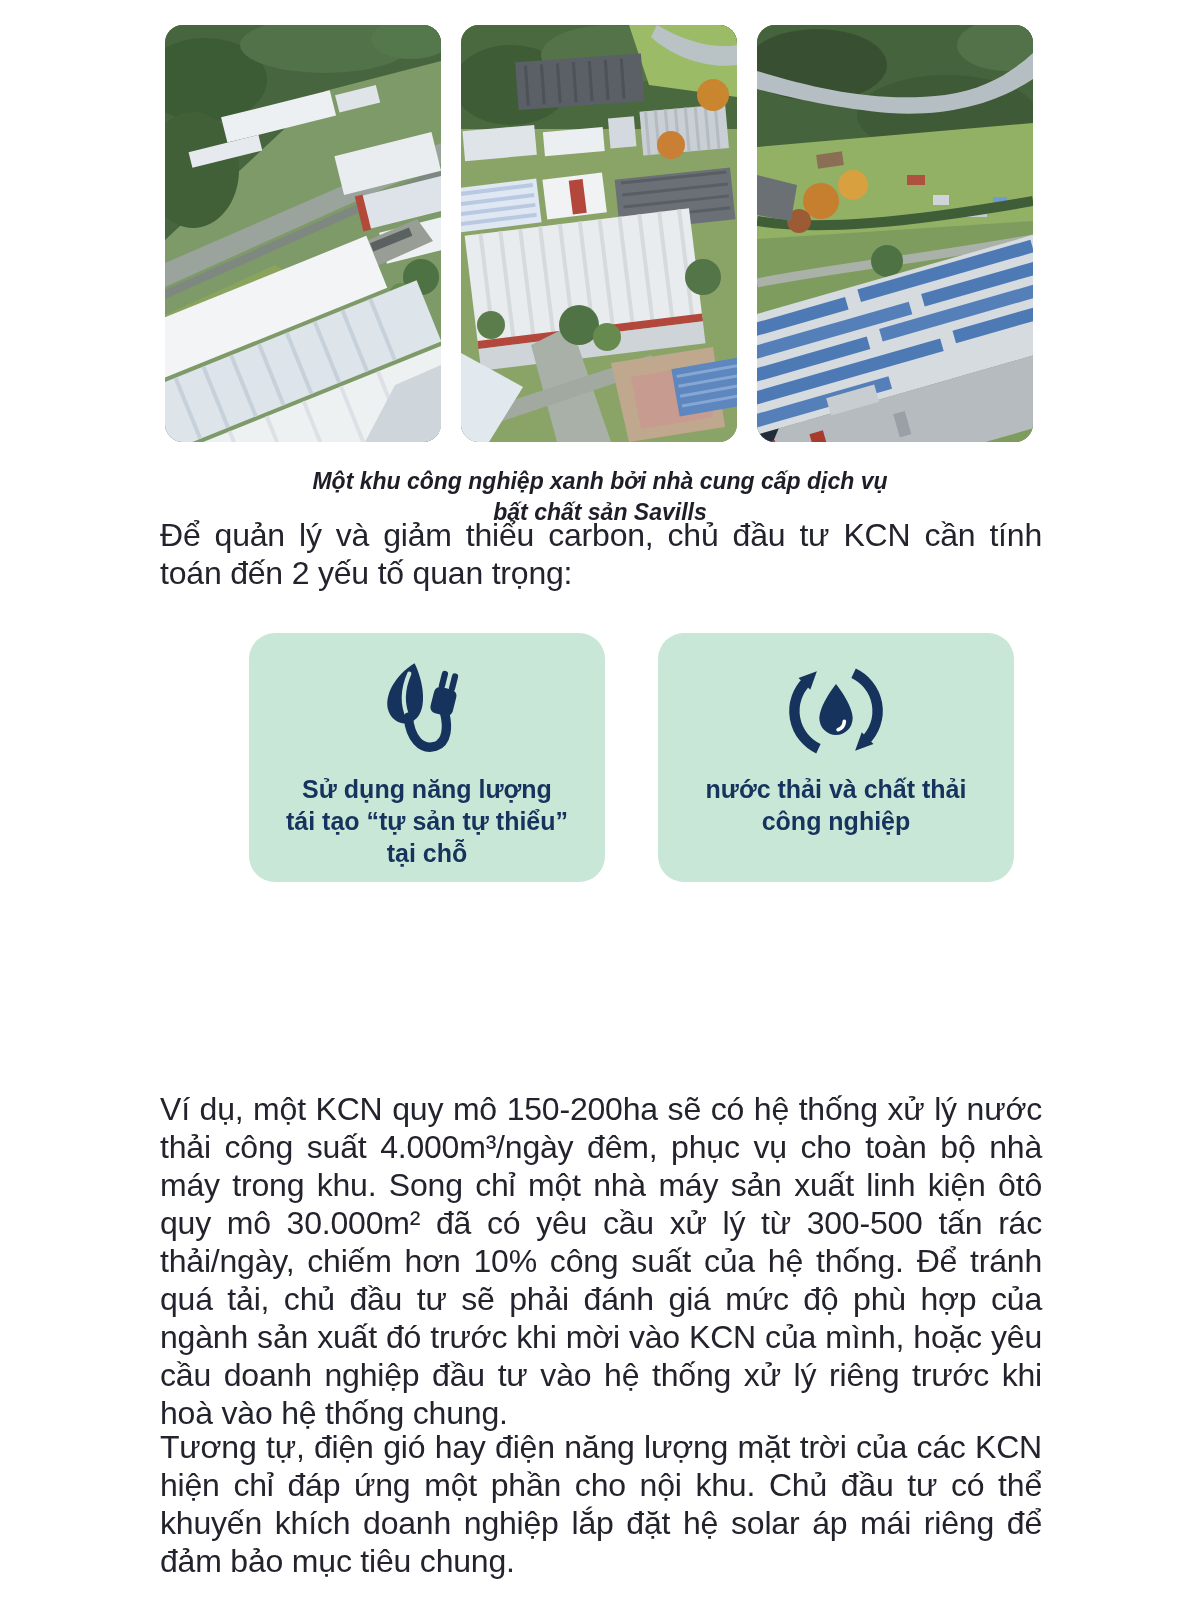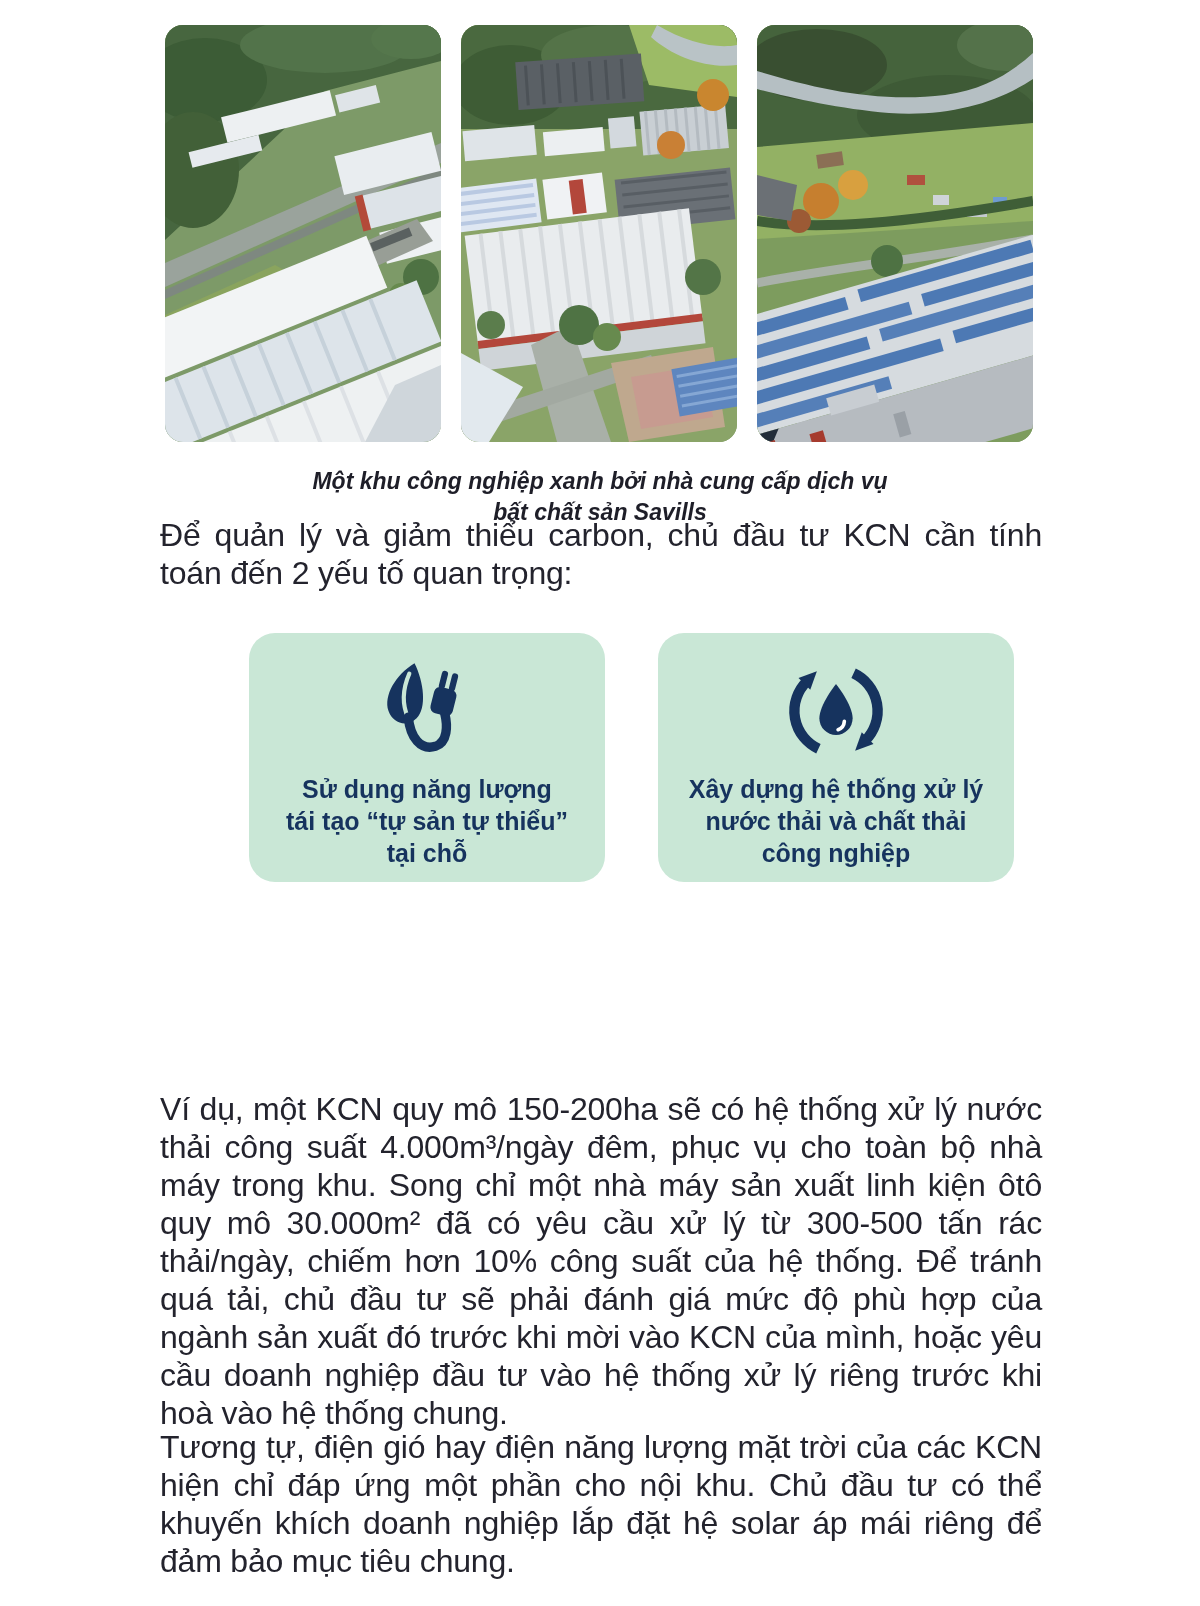--- a/index.html
+++ b/index.html
@@ -249,21 +249,20 @@
             <path d="M36.3,12.4 A40,40 0 0 1 90,50" stroke="#16335e" stroke-width="10" fill="none"></path>
             <polygon points="82,47 98,47 90,64" fill="#16335e"></polygon>
             <path d="M63.7,87.6 A40,40 0 0 1 10,50" stroke="#16335e" stroke-width="10" fill="none"></path>
             <polygon points="18,53 2,53 10,36" fill="#16335e"></polygon>
           </g>
           <path d="M50,24 C50,24 34,44 34,57 a16,16 0 0 0 32,0 C66,44 50,24 50,24 Z" fill="#16335e"></path>
           <path d="M58,60 a9,9 0 0 1 -6,8" stroke="#ffffff" stroke-width="3.5" fill="none" stroke-linecap="round"></path>
         </svg>
       </div>
       <div class="card-label">
-        <span>Xây dựng hệ thống xử lý</span>
         <span>nước thải và chất thải</span>
         <span>công nghiệp</span>
       </div>
     </div>
 
   </div>
 
   <p class="body-par par-3">Ví dụ, một KCN quy mô 150-200ha sẽ có hệ thống xử lý nước thải công suất 4.000m³/ngày đêm, phục vụ cho toàn bộ nhà máy trong khu. Song chỉ một nhà máy sản xuất linh kiện ôtô quy mô 30.000m² đã có yêu cầu xử lý từ 300-500 tấn rác thải/ngày, chiếm hơn 10% công suất của hệ thống. Để tránh quá tải, chủ đầu tư sẽ phải đánh giá mức độ phù hợp của ngành sản xuất đó trước khi mời vào KCN của mình, hoặc yêu cầu doanh nghiệp đầu tư vào hệ thống xử lý riêng trước khi hoà vào hệ thống chung.</p>
   <p class="body-par par-4">Tương tự, điện gió hay điện năng lượng mặt trời của các KCN hiện chỉ đáp ứng một phần cho nội khu. Chủ đầu tư có thể khuyến khích doanh nghiệp lắp đặt hệ solar áp mái riêng để đảm bảo mục tiêu chung.</p>
 

